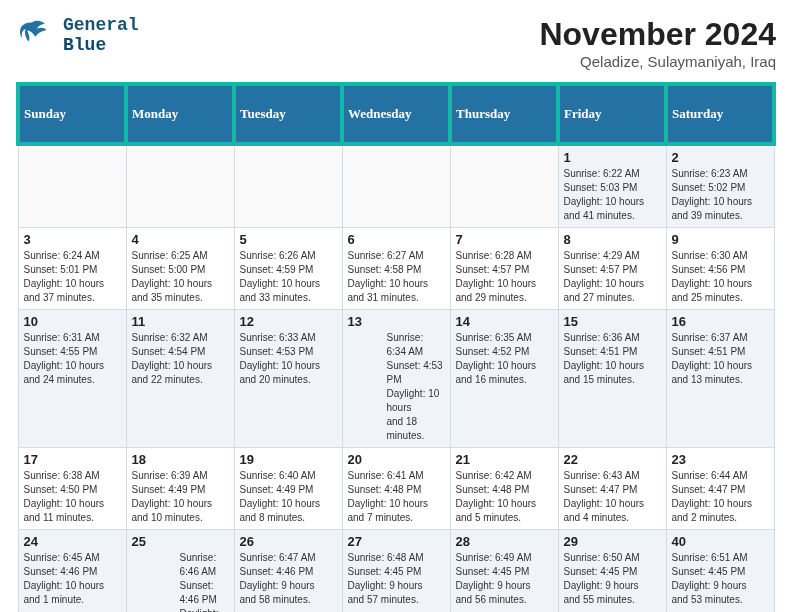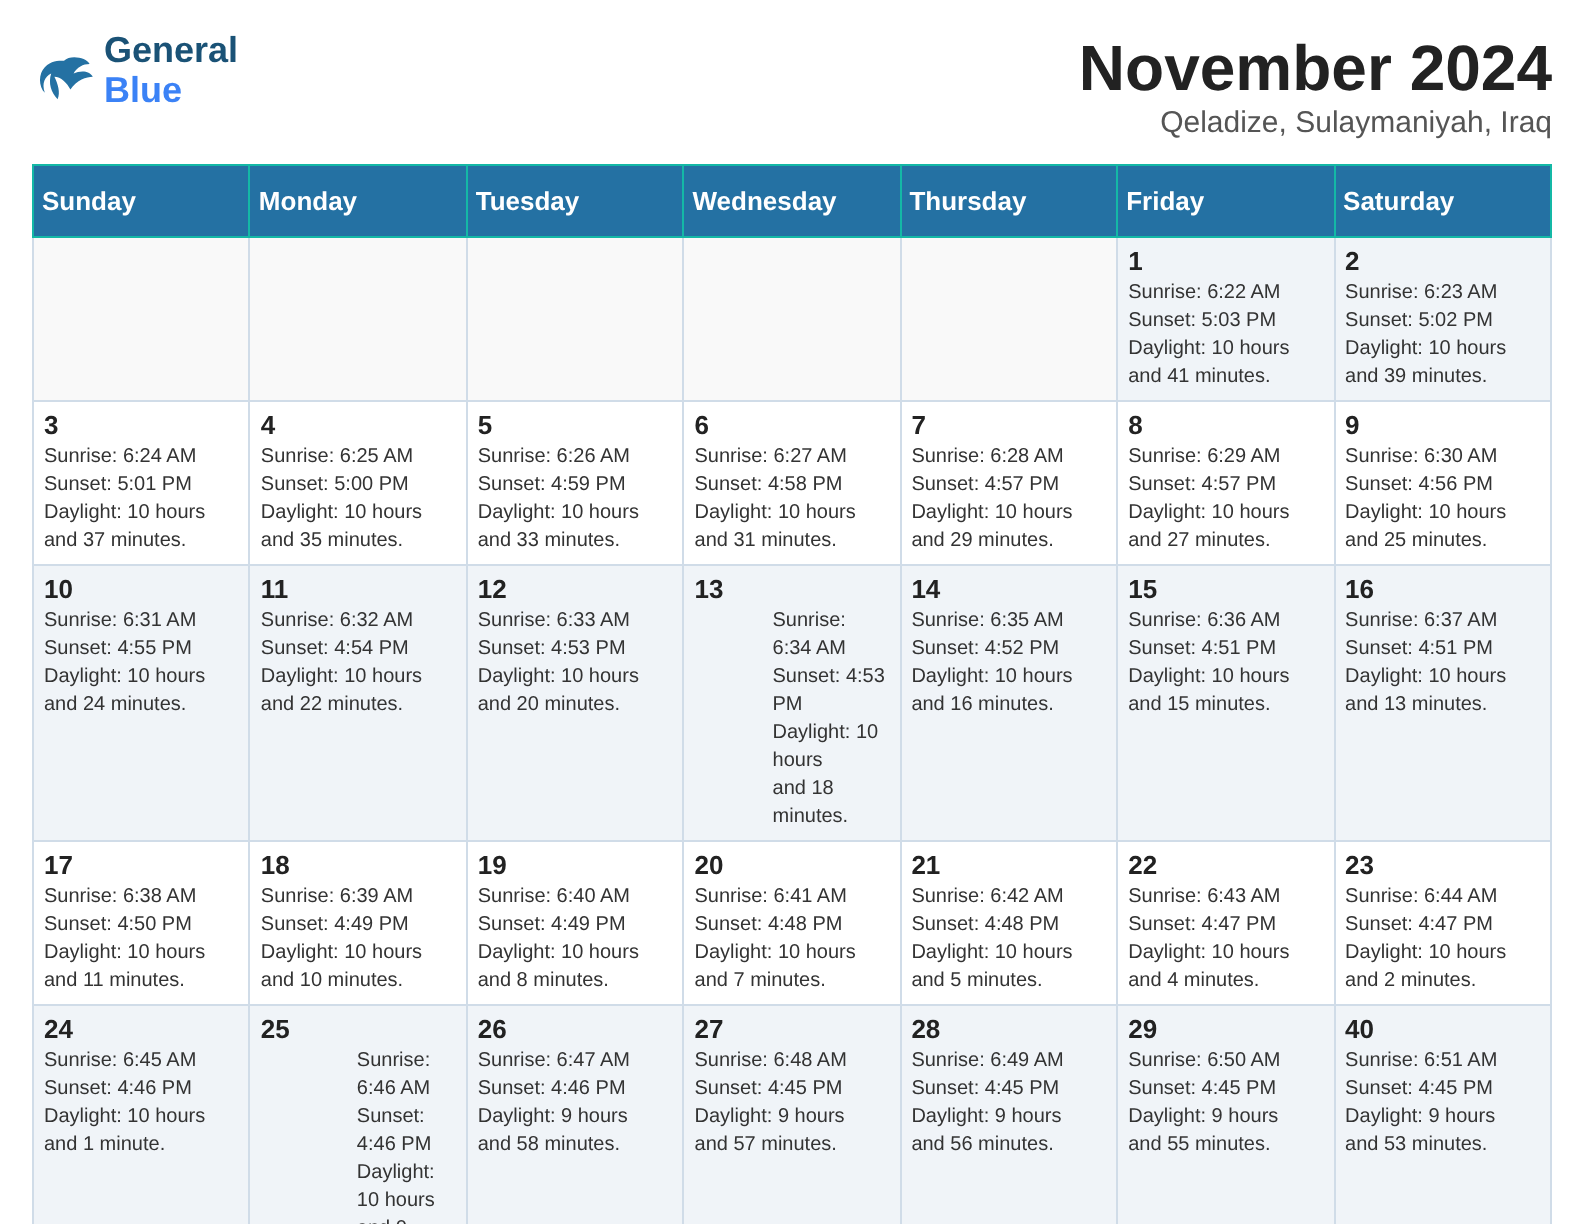--- a/index.html
+++ b/index.html
@@ -11,31 +11,32 @@
       padding: 16px;
     }
     .header-area {
       display: flex;
       justify-content: space-between;
       align-items: flex-start;
       margin-bottom: 12px;
     }
     .logo {
       display: flex;
-      align-items: flex-end;
-      gap: 4px;
+      align-items: flex-start;
+      gap: 15px;
+      font-family: Liberation Mono, monospace;
     }
     .logo-text {
       font-size: 18px;
       font-weight: bold;
       color: #1a5276;
       line-height: 1.1;
     }
     .logo-text span {
-      color: #3b82f6;
+      color: #0c4a6e;
     }
     .logo-bird {
       width: 32px;
       height: 32px;
     }
     .title-area {
       text-align: right;
     }
     .month-title {
       font-size: 32px;
@@ -51,23 +52,24 @@
       border-collapse: collapse;
       table-layout: fixed;
     }
     thead tr {
       background: #2471a3;
     }
     thead th {
       color: #fff;
       font-size: 13px;
       font-weight: bold;
-      padding: 10px 4px;
+      padding: 20px 4px;
       text-align: left;
-      border: 1px solid #14b8a6;
+      border: 4px solid #14b8a6;
+      font-family: Liberation Serif, serif;
     }
     tbody tr {
       background: #fff;
     }
     tbody tr:nth-child(odd) {
       background: #f0f4f8;
     }
     tbody td {
       vertical-align: top;
       padding: 4px 5px;
@@ -176,21 +178,21 @@
         </td>
         <td>
           <span class="day-num">7</span>
           <div class="cell-detail" style="white-space: pre-line;">Sunrise: 6:28 AM
 Sunset: 4:57 PM
 Daylight: 10 hours
 and 29 minutes.</div>
         </td>
         <td>
           <span class="day-num">8</span>
-          <div class="cell-detail" style="white-space: pre-line;">Sunrise: 6:29 AM
+          <div class="cell-detail" style="white-space: pre-line;">Sunrise: 4:29 AM
 Sunset: 4:57 PM
 Daylight: 10 hours
 and 27 minutes.</div>
         </td>
         <td>
           <span class="day-num">9</span>
           <div class="cell-detail" style="white-space: pre-line;">Sunrise: 6:30 AM
 Sunset: 4:56 PM
 Daylight: 10 hours
 and 25 minutes.</div>

